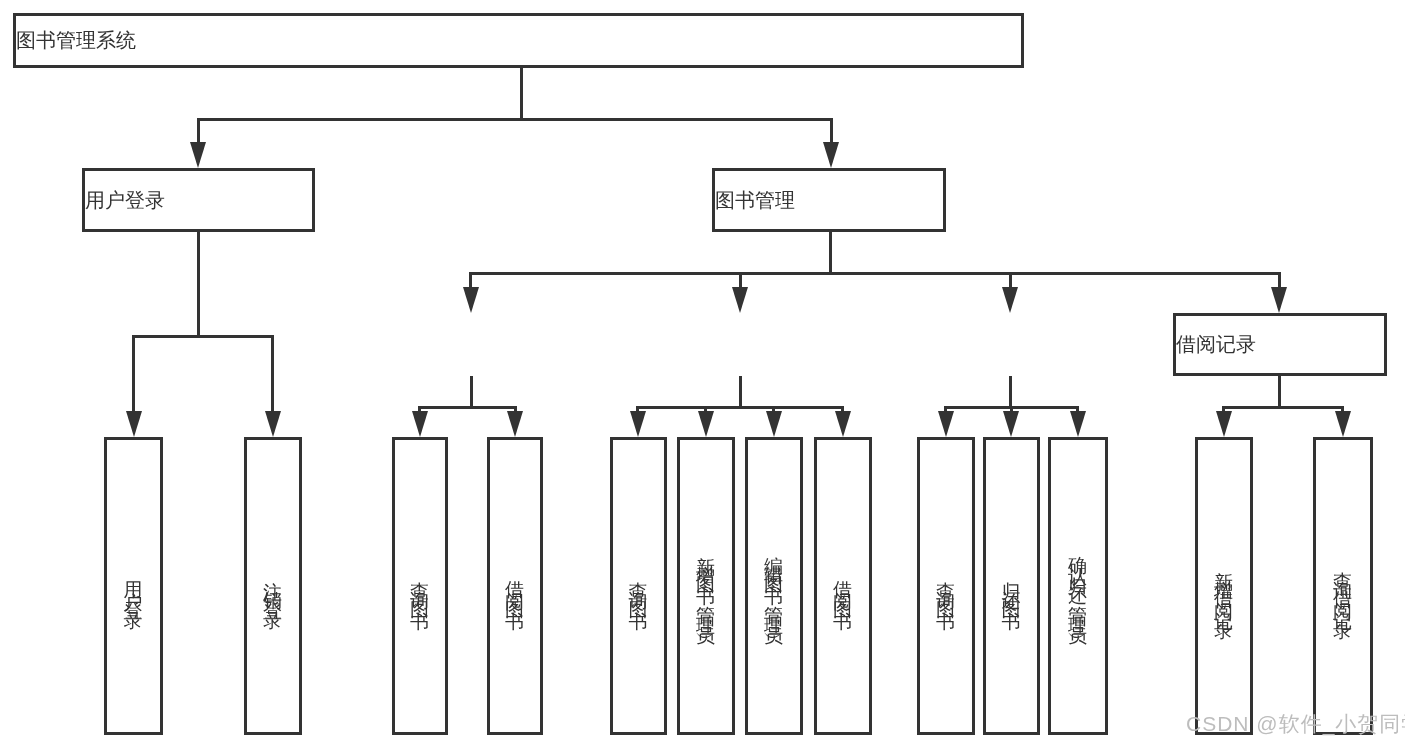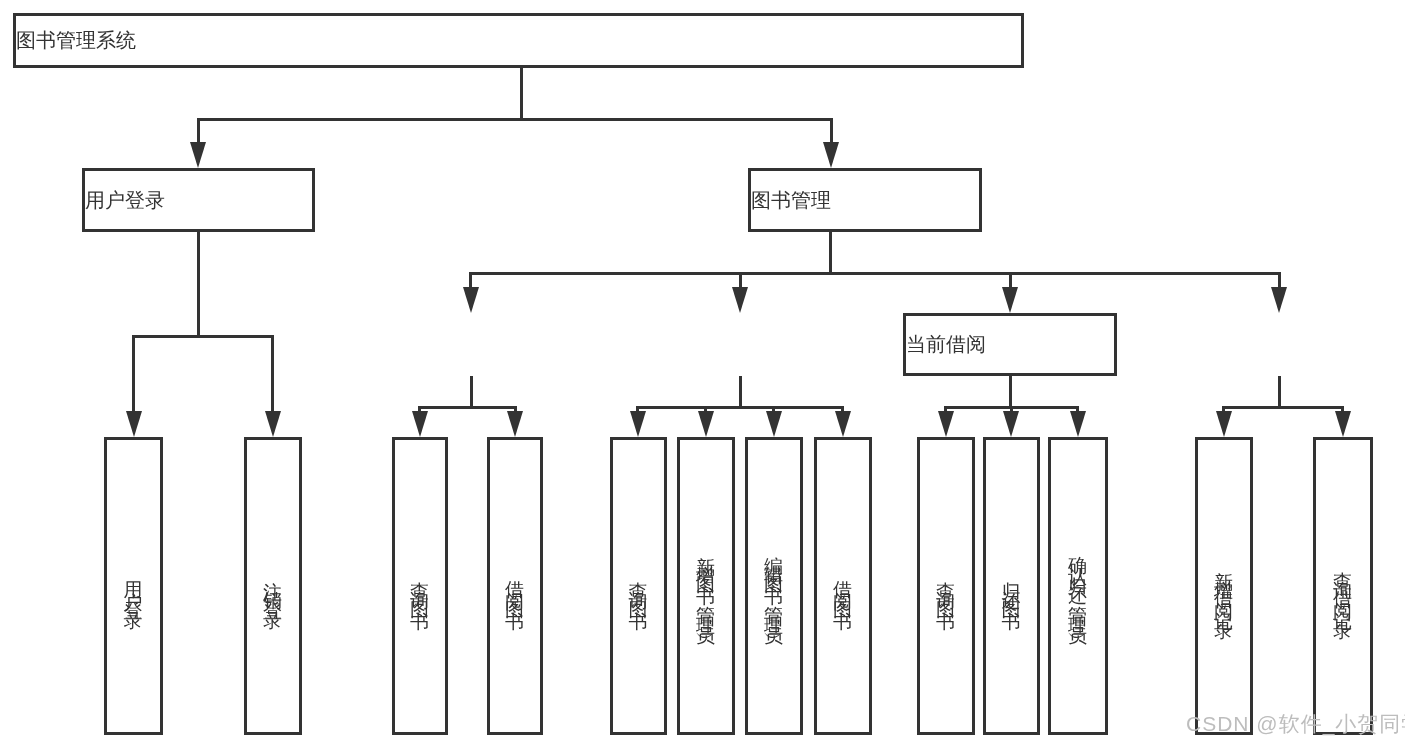--- a/index.html
+++ b/index.html
@@ -46,21 +46,21 @@
   <div class="vline" style="left:520px;top:68px;height:52px;"></div>
   <div class="hline" style="top:118px;left:197px;width:636px;"></div>
   <div class="vline" style="left:197px;top:118px;height:28px;"></div>
   <div class="arrow" style="left:190px;top:142px;"></div>
   <div class="vline" style="left:830px;top:118px;height:28px;"></div>
   <div class="arrow" style="left:823px;top:142px;"></div>
 
   <div class="box" style="left:82px;top:168px;width:233px;height:64px;">
     <span>用户登录</span>
   </div>
-  <div class="box" style="left:748px;top:168px;width:234px;height:64px;">
+  <div class="box" style="left:712px;top:168px;width:234px;height:64px;">
     <span>图书管理</span>
   </div>
 
   <div class="vline" style="left:197px;top:232px;height:106px;"></div>
   <div class="hline" style="top:335px;left:132px;width:142px;"></div>
   <div class="vline" style="left:132px;top:335px;height:80px;"></div>
   <div class="arrow" style="left:126px;top:411px;"></div>
   <div class="vline" style="left:271px;top:335px;height:80px;"></div>
   <div class="arrow" style="left:265px;top:411px;"></div>
 
@@ -68,22 +68,22 @@
   <div class="hline" style="top:272px;left:469px;width:812px;"></div>
   <div class="vline" style="left:469px;top:272px;height:20px;"></div>
   <div class="arrow" style="left:463px;top:287px;"></div>
   <div class="vline" style="left:739px;top:272px;height:20px;"></div>
   <div class="arrow" style="left:732px;top:287px;"></div>
   <div class="vline" style="left:1009px;top:272px;height:20px;"></div>
   <div class="arrow" style="left:1002px;top:287px;"></div>
   <div class="vline" style="left:1278px;top:272px;height:20px;"></div>
   <div class="arrow" style="left:1271px;top:287px;"></div>
 
-  <div class="box" style="left:903px;top:313px;width:214px;height:63px;">
-    <span>当前借阅</span>
+  <div class="box" style="left:1173px;top:313px;width:214px;height:63px;">
+    <span>借阅记录</span>
   </div>
 
   <div class="vline" style="left:470px;top:376px;height:33px;"></div>
   <div class="hline" style="top:406px;left:418px;width:99px;"></div>
   <div class="vline" style="left:418px;top:406px;height:10px;"></div>
   <div class="arrow" style="left:412px;top:411px;"></div>
   <div class="vline" style="left:514px;top:406px;height:10px;"></div>
   <div class="arrow" style="left:507px;top:411px;"></div>
 
   <div class="vline" style="left:739px;top:376px;height:33px;"></div>

